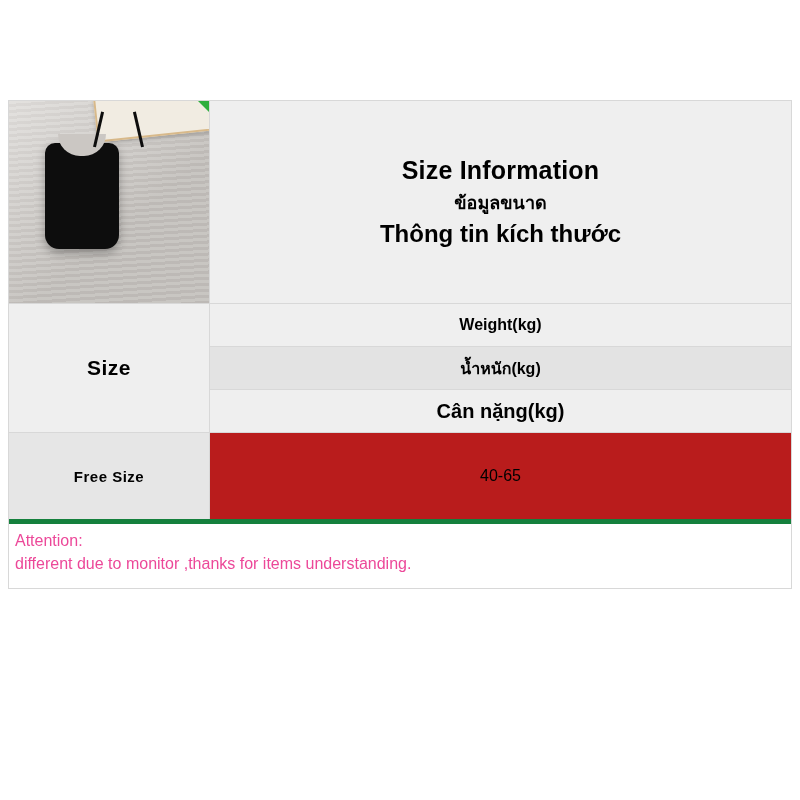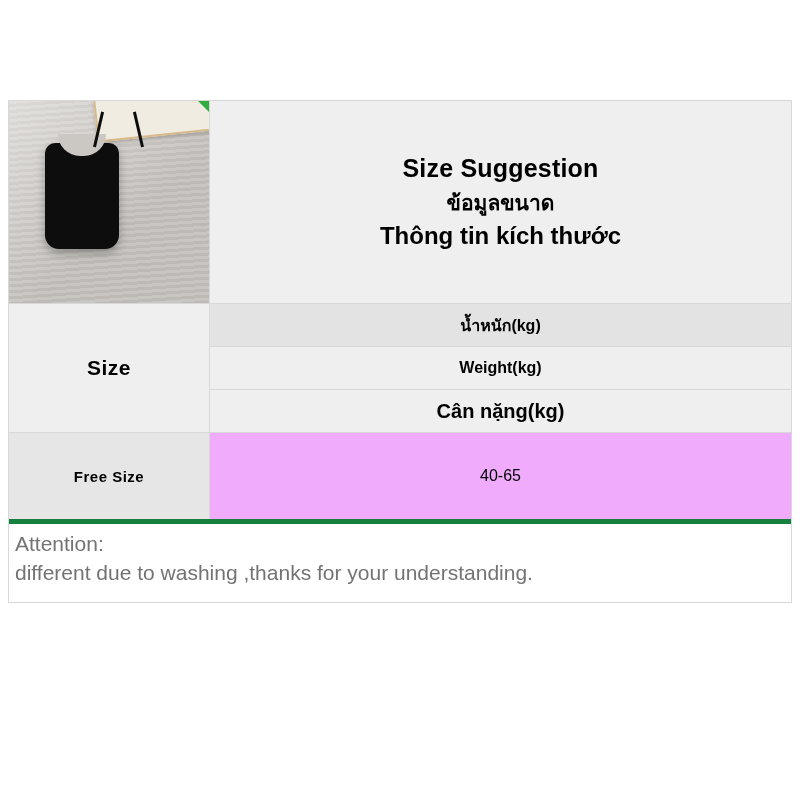--- a/index.html
+++ b/index.html
@@ -129,21 +129,21 @@
     text-align: center;
     gap: 3px;
   }
   .title-en {
     font-size: 25px;
     font-weight: bold;
     color: #000;
     letter-spacing: 0.2px;
   }
   .title-th {
-    font-size: 21px;
+    font-size: 18px;
     font-weight: bold;
     color: #000;
   }
   .title-vi {
     font-size: 24px;
     font-weight: bold;
     color: #000;
   }
 
   
@@ -198,39 +198,39 @@
     display: flex;
     align-items: center;
     justify-content: center;
     font-size: 15px;
     font-weight: bold;
     color: #000;
     letter-spacing: 0.5px;
   }
   .data-value-cell {
     flex: 1 1 auto;
-    background: #f0abfc;
+    background: #b91c1c;
     display: flex;
     align-items: center;
     justify-content: center;
     font-size: 16px;
     color: #000;
   }
 
   
   .attention {
     background: #ffffff;
     padding: 6px 6px 14px 6px;
     box-sizing: border-box;
   }
   .attention p {
     margin: 0;
-    font-size: 21px;
+    font-size: 16px;
     line-height: 1.35;
-    color: #737373;
+    color: #ec4899;
   }
   .attention .att-title { margin-bottom: 1px; }
 </style>
 </head>
 <body>
 
 <div id="page">
 
   <div class="size-card">
 
@@ -240,39 +240,39 @@
         <div class="photo-bg"></div>
         <div class="photo-board"></div>
         <div class="photo-top">
           <div class="strap left"></div>
           <div class="strap right"></div>
         </div>
         <div class="photo-green"></div>
       </div>
 
       <div class="title-cell">
-        <div class="title-en">Size Suggestion</div>
+        <div class="title-en">Size Information</div>
         <div class="title-th">ข้อมูลขนาด</div>
         <div class="title-vi">Thông tin kích thước</div>
       </div>
     </div>
 
     <div class="header-row">
       <div class="size-label-cell">Size</div>
       <div class="weight-stack">
+        <div class="weight-line wl-en">Weight(kg)</div>
         <div class="weight-line wl-th">น้ำหนัก(kg)</div>
-        <div class="weight-line wl-en">Weight(kg)</div>
         <div class="weight-line wl-vi">Cân nặng(kg)</div>
       </div>
     </div>
 
     <div class="data-row">
       <div class="data-size-cell">Free Size</div>
       <div class="data-value-cell">40-65</div>
     </div>
 
     <div class="attention">
       <p class="att-title">Attention:</p>
-      <p>different due to washing ,thanks for your understanding.</p>
+      <p>different due to monitor ,thanks for items understanding.</p>
     </div>
 
   </div>
 </div>
 
 </body></html>

